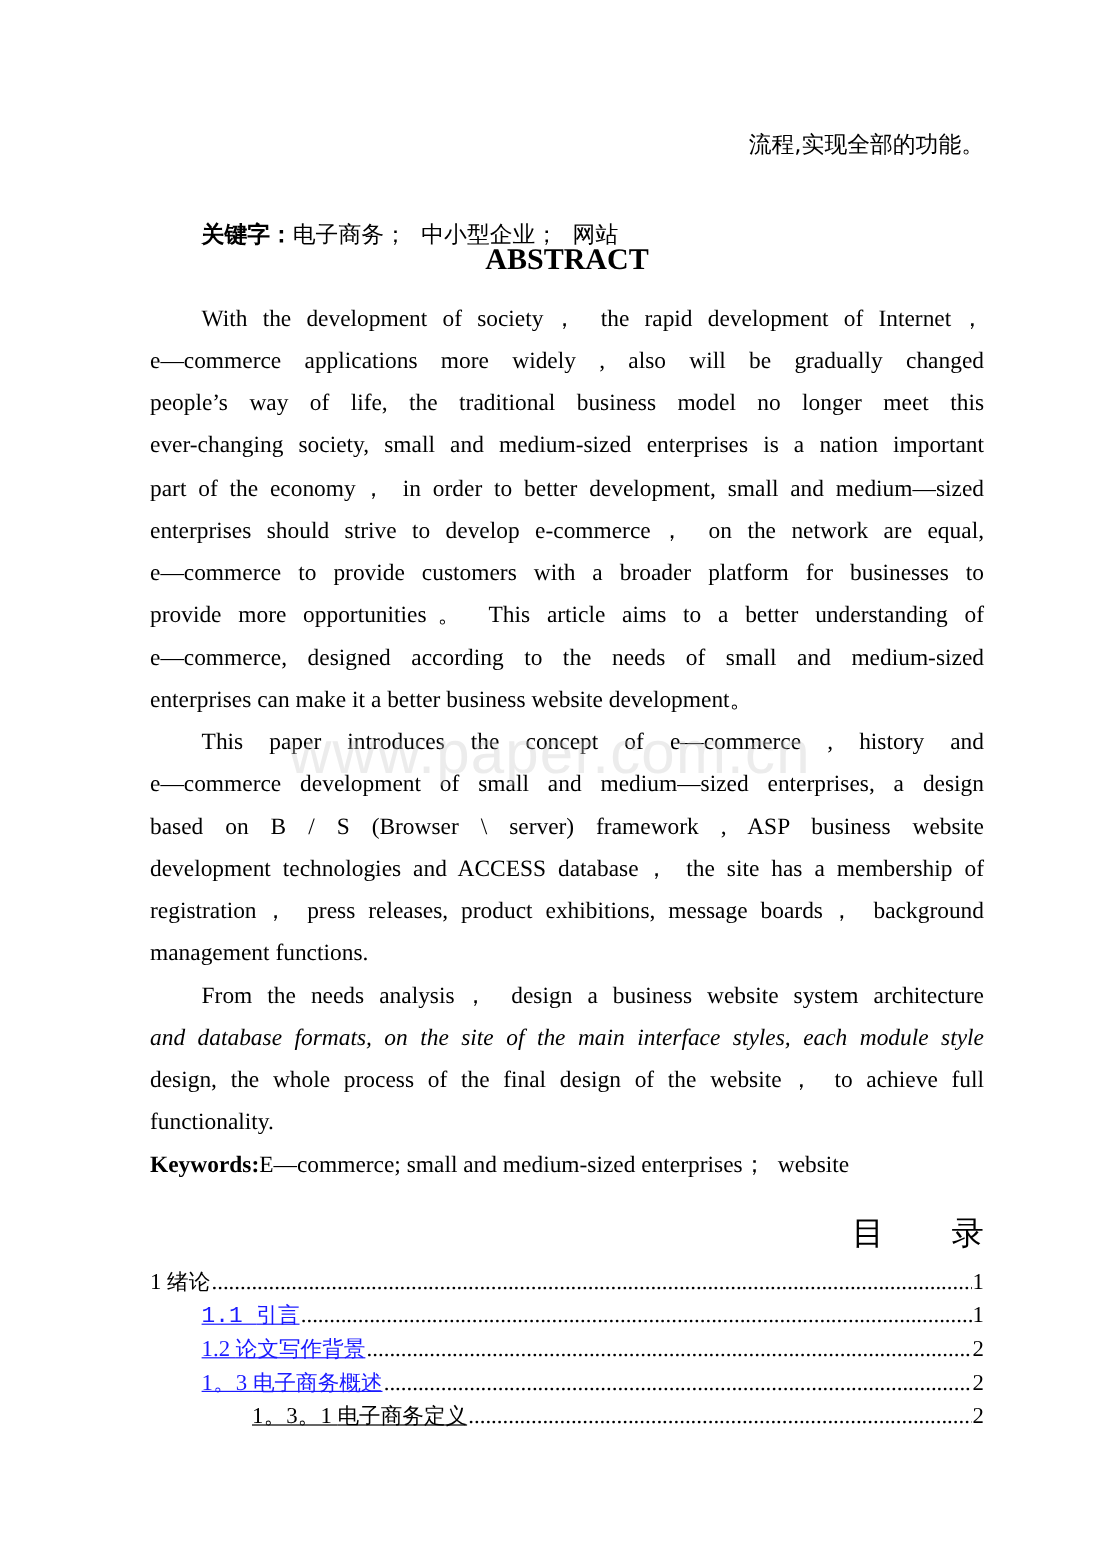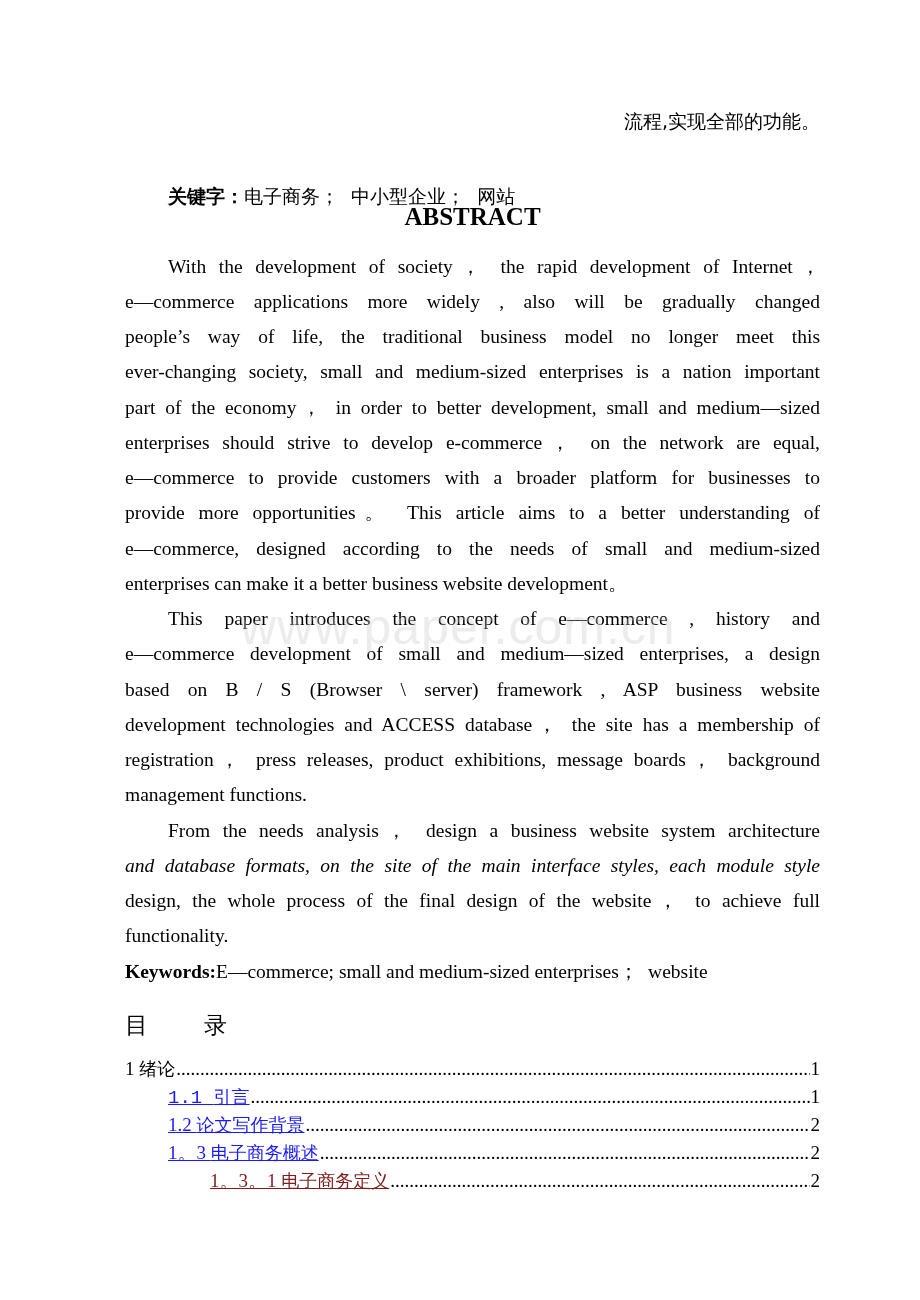--- a/index.html
+++ b/index.html
@@ -14,22 +14,22 @@
   }
   .just { text-align: justify; text-align-last: justify; }
   .indent { padding-left: 43px; width: 652px; }
   .cjk { font-family: "DejaVu Sans", sans-serif; font-size: 19px; text-align: right; }
   .kw-label { font-family: "DejaVu Sans", sans-serif; font-weight: bold; font-size: 19px; }
   .title {
     position: absolute; left: 0; width: 695px; text-align: center;
     font-weight: bold; font-size: 25px;
   }
   .toc-title {
-    position: absolute; left: 0; width: 695px; text-align: left;
-    font-family: "DejaVu Sans", sans-serif; font-size: 23px; letter-spacing: 0;
+    position: absolute; left: 0; width: 695px; text-align: right;
+    font-family: "DejaVu Sans", sans-serif; font-size: 27px; letter-spacing: 0;
   }
   .toc-title span.gap { display: inline-block; width: 56px; }
   .toc-row {
     position: absolute; left: 0; width: 695px; height: 28px;
     display: flex; align-items: baseline; font-size: 19px; line-height: 28px;
   }
   .toc-row .lbl { white-space: nowrap; }
   .toc-row .lbl .zh { font-family: "DejaVu Sans", sans-serif; font-size: 18px; }
   .toc-row .dots {
     flex: 1; overflow: hidden; white-space: nowrap; margin: 0 1px;
@@ -108,19 +108,19 @@
     <span class="pg">2</span>
   </div>
 
   <div class="toc-row lvl2" style="top:1139px;">
     <span class="lbl link" style="color: rgb(26, 26, 255);"><span style="white-space:pre;text-align:right;">1。3 </span><span class="zh">电子商务概述</span></span>
     <span class="dots"></span>
     <span class="pg">2</span>
   </div>
 
   <div class="toc-row lvl3" style="top:1167px;">
-    <span class="lbl link" style="color: #7f1d1d;"><span style="white-space:pre;">1。3。1 </span><span class="zh">电子商务定义</span></span>
+    <span class="lbl link" style="color: #000000;"><span style="white-space:pre;">1。3。1 </span><span class="zh">电子商务定义</span></span>
     <span class="dots"></span>
     <span class="pg">2</span>
   </div>
 </div>
 
 <div class="watermark">www.paper.com.cn</div>
 
 </body></html>

